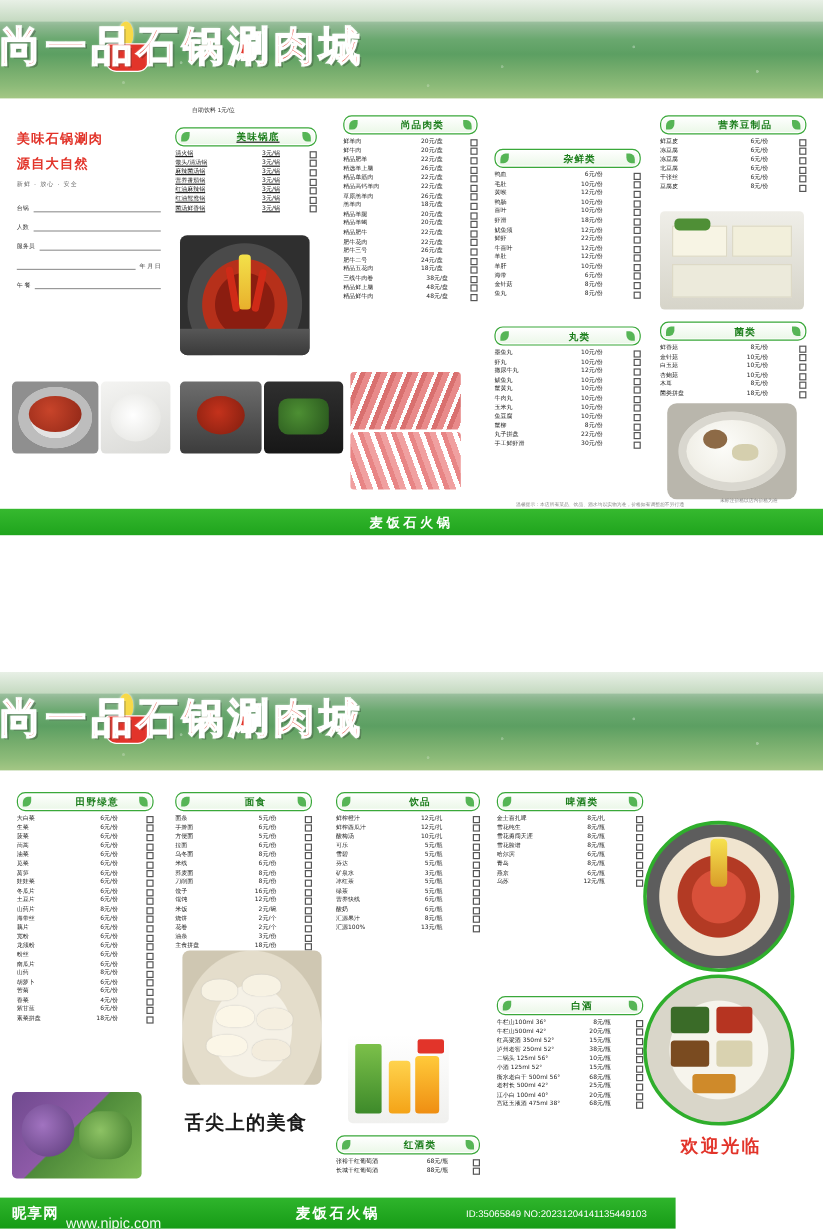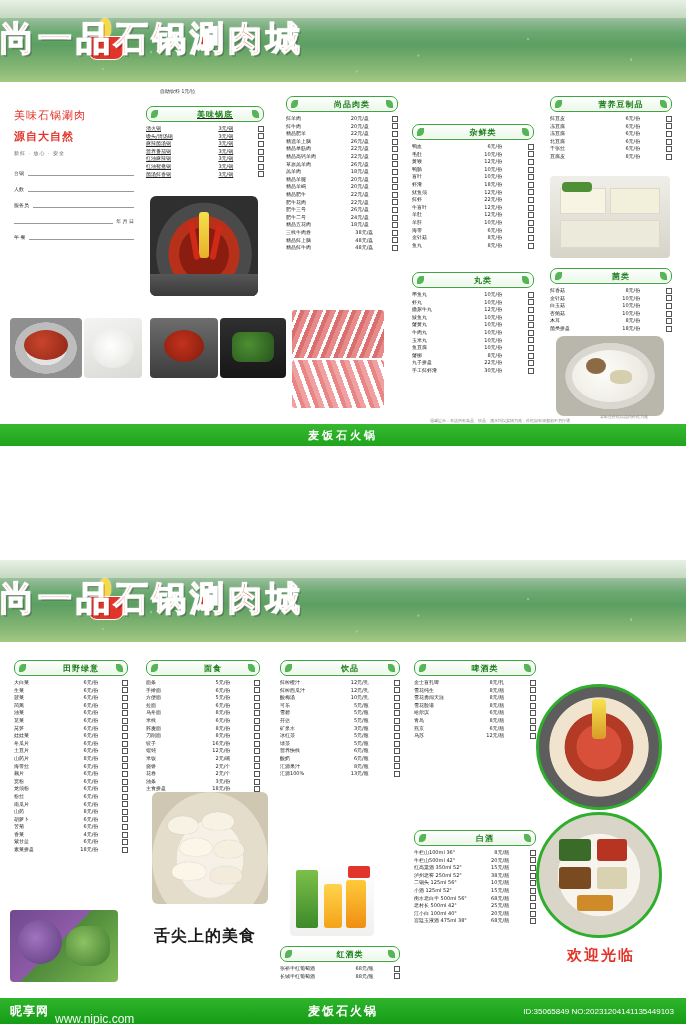--- a/index.html
+++ b/index.html
@@ -100,48 +100,48 @@
     position:absolute;left:0;width:686px;height:22px;
     background:linear-gradient(180deg,#36b92f,#1fa41d);
     display:flex;align-items:center;justify-content:center;
   }
   .strip .st{
     color:#fff;font-size:11px;font-weight:bold;letter-spacing:3px;
     font-family:"DejaVu Sans","Liberation Sans",sans-serif;
   }
 
   .footer{
-    position:absolute;left:0;bottom:0;width:686px;height:26px;
+    position:absolute;left:0;bottom:0;width:563px;height:26px;
     background:linear-gradient(180deg,#2fb52c,#169b16);
     display:flex;align-items:center;
   }
   .footer .fl{color:#fff;font-size:12px;font-weight:bold;padding-left:10px;letter-spacing:1px;
     font-family:"DejaVu Sans","Liberation Sans",sans-serif;}
   .footer .fu{color:#fff;font-size:12px;padding-left:6px;opacity:.95;margin-top:16px;}
-  .footer .fr{margin-left:auto;color:#fff;font-size:8px;padding-right:12px;}
+  .footer .fr{margin-left:auto;color:#fff;font-size:8px;padding-right:24px;}
 
   .smalltxt{font-size:4px;color:#888;line-height:6px;}
 </style>
 </head>
 <body>
 
 <div class="page">
 
   <div class="banner">
     <div class="sky"></div>
     <div class="grassdots"></div>
     <div class="logo">
       <div class="flame"></div>
         <div class="pot"></div>
     </div>
     <div class="title">尚一品石锅涮肉城</div>
   </div>
 
   <div style="position:absolute;left:14px;top:108px;width:120px;">
-    <div style="font-size:11px;color:#e2342a;font-weight:normal;letter-spacing:1px;">美味石锅涮肉</div>
+    <div style="font-size:11px;color:#e2342a;font-weight:bold;letter-spacing:1px;">美味石锅涮肉</div>
     <div style="font-size:11px;color:#e2342a;font-weight:bold;letter-spacing:1px;margin-top:6px;">源自大自然</div>
     <div style="font-size:5px;color:#666;margin-top:6px;letter-spacing:1px;">新鲜 · 放心 · 安全</div>
 
     <div style="margin-top:13px;">
       <div style="display:flex;align-items:flex-end;font-size:5px;color:#333;margin-bottom:9px;">
         <span>台锅</span>
         <span style="flex:1;border-bottom:.7px solid #999;margin-left:4px;height:6px;"></span>
       </div>
       <div style="display:flex;align-items:flex-end;font-size:5px;color:#333;margin-bottom:9px;">
         <span>人数</span>

